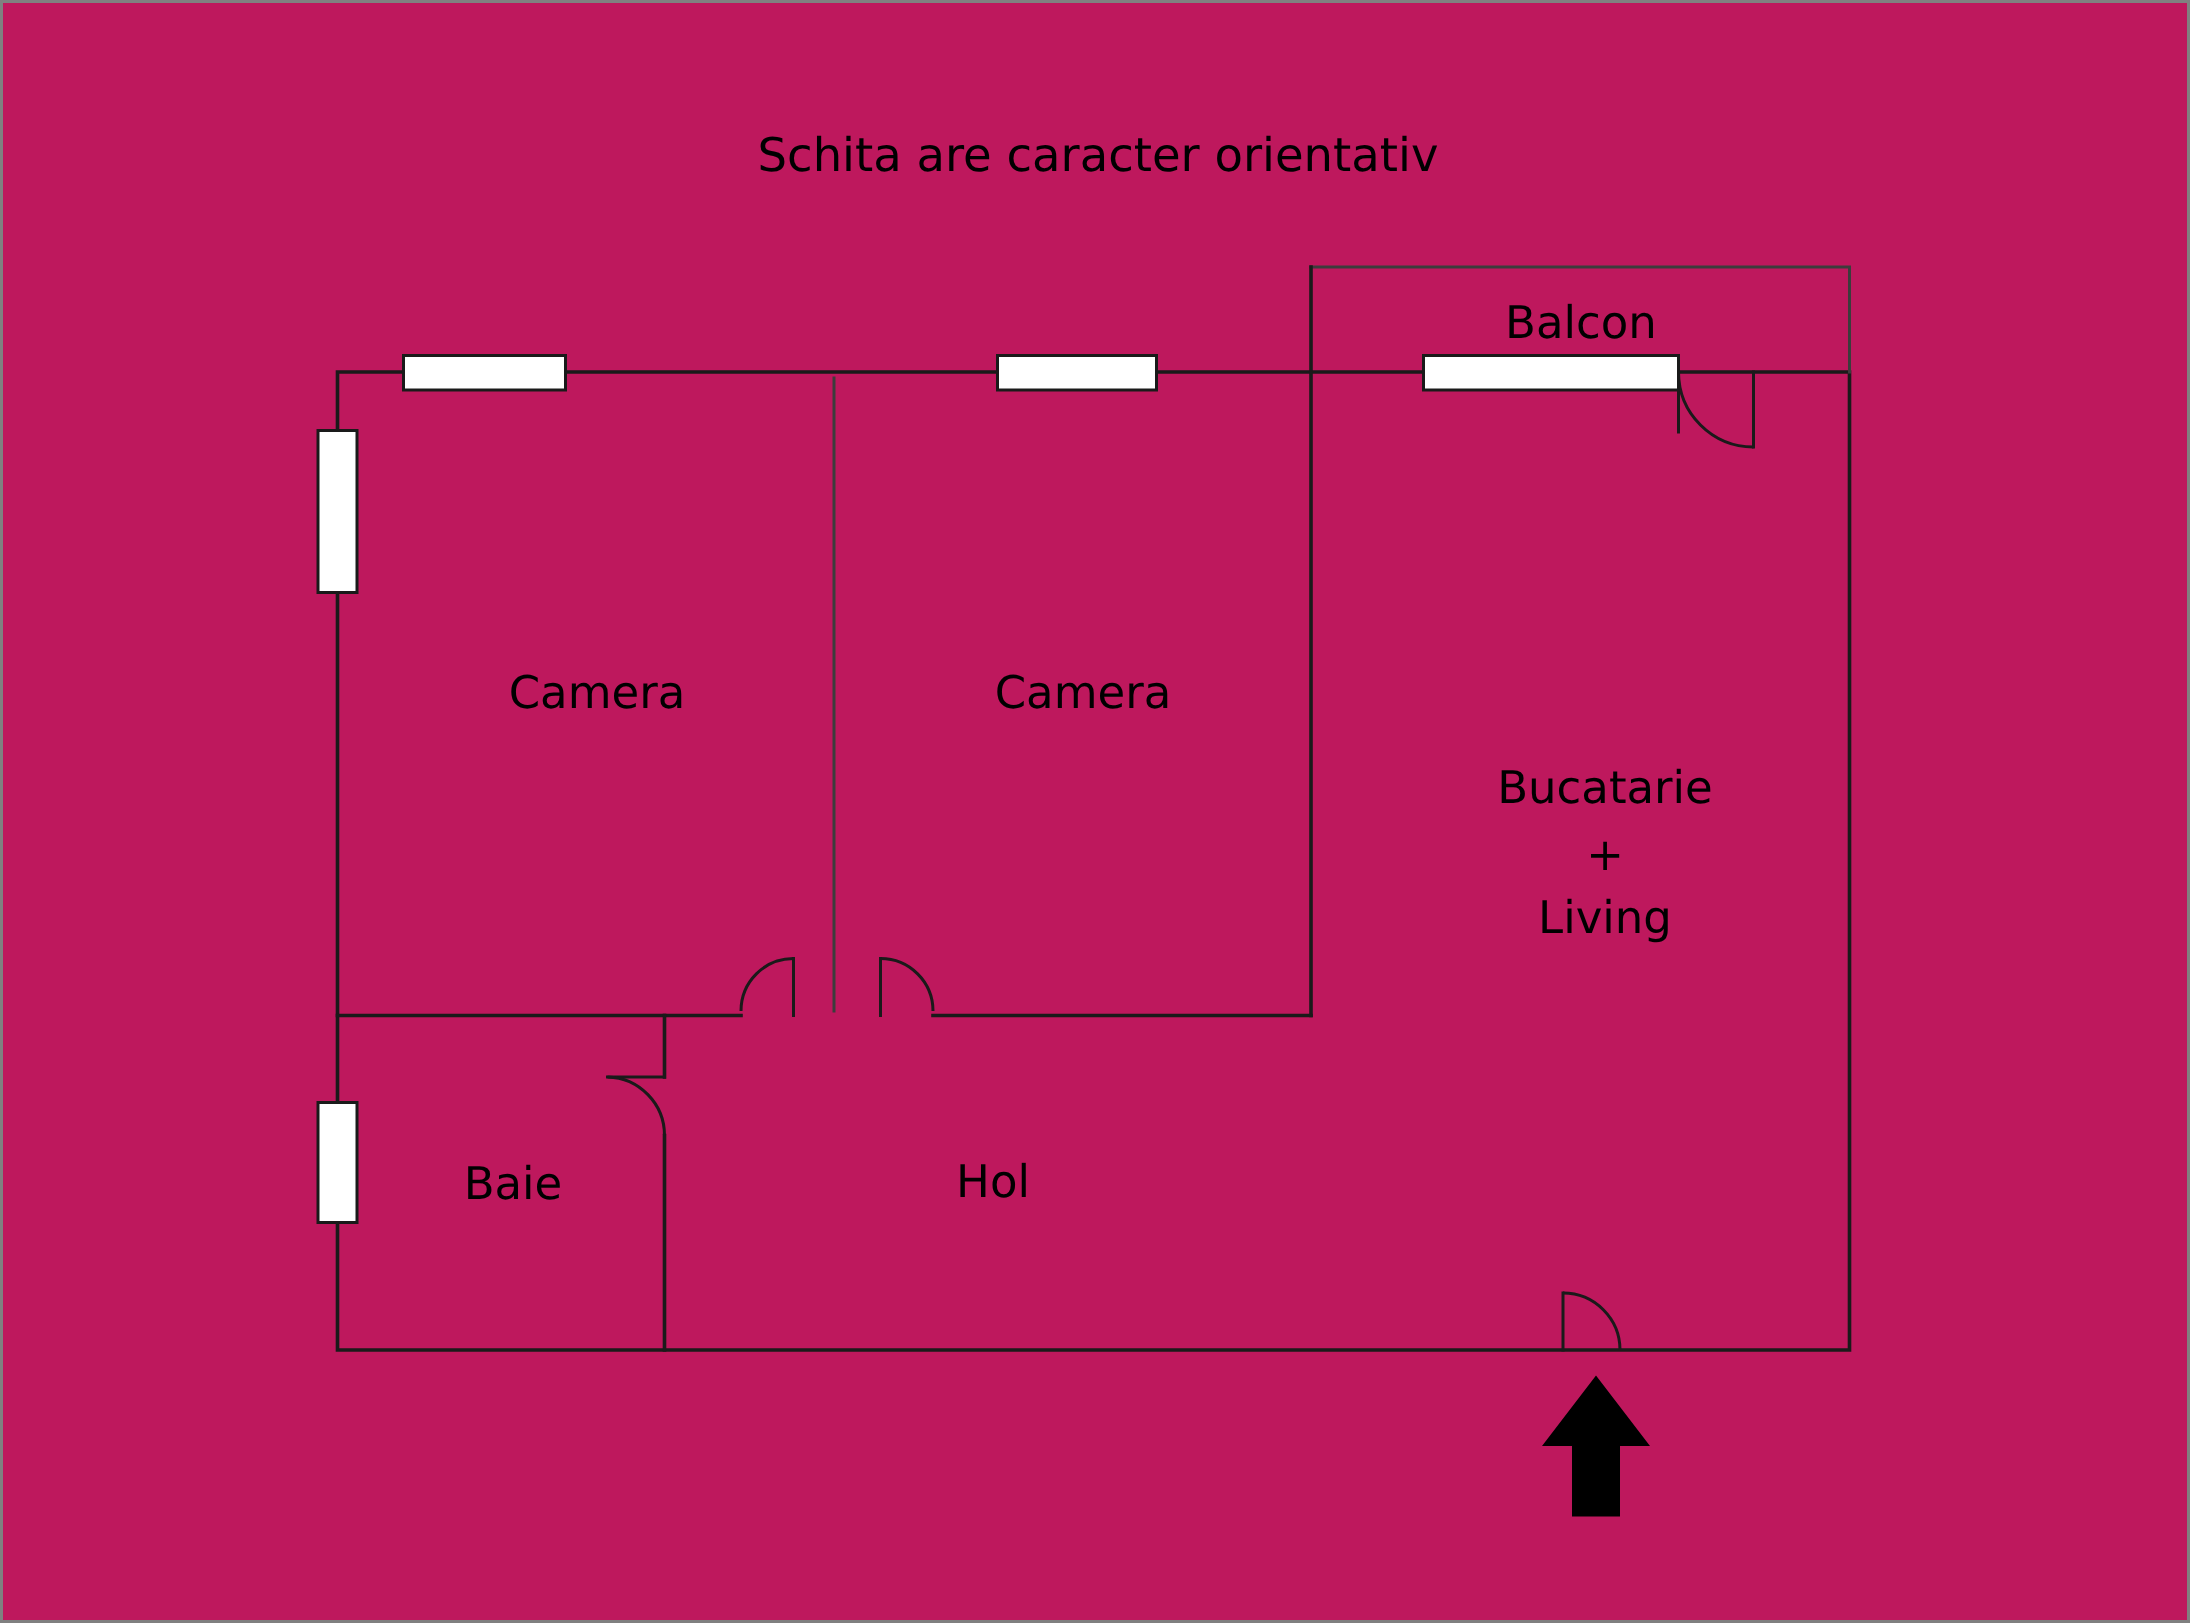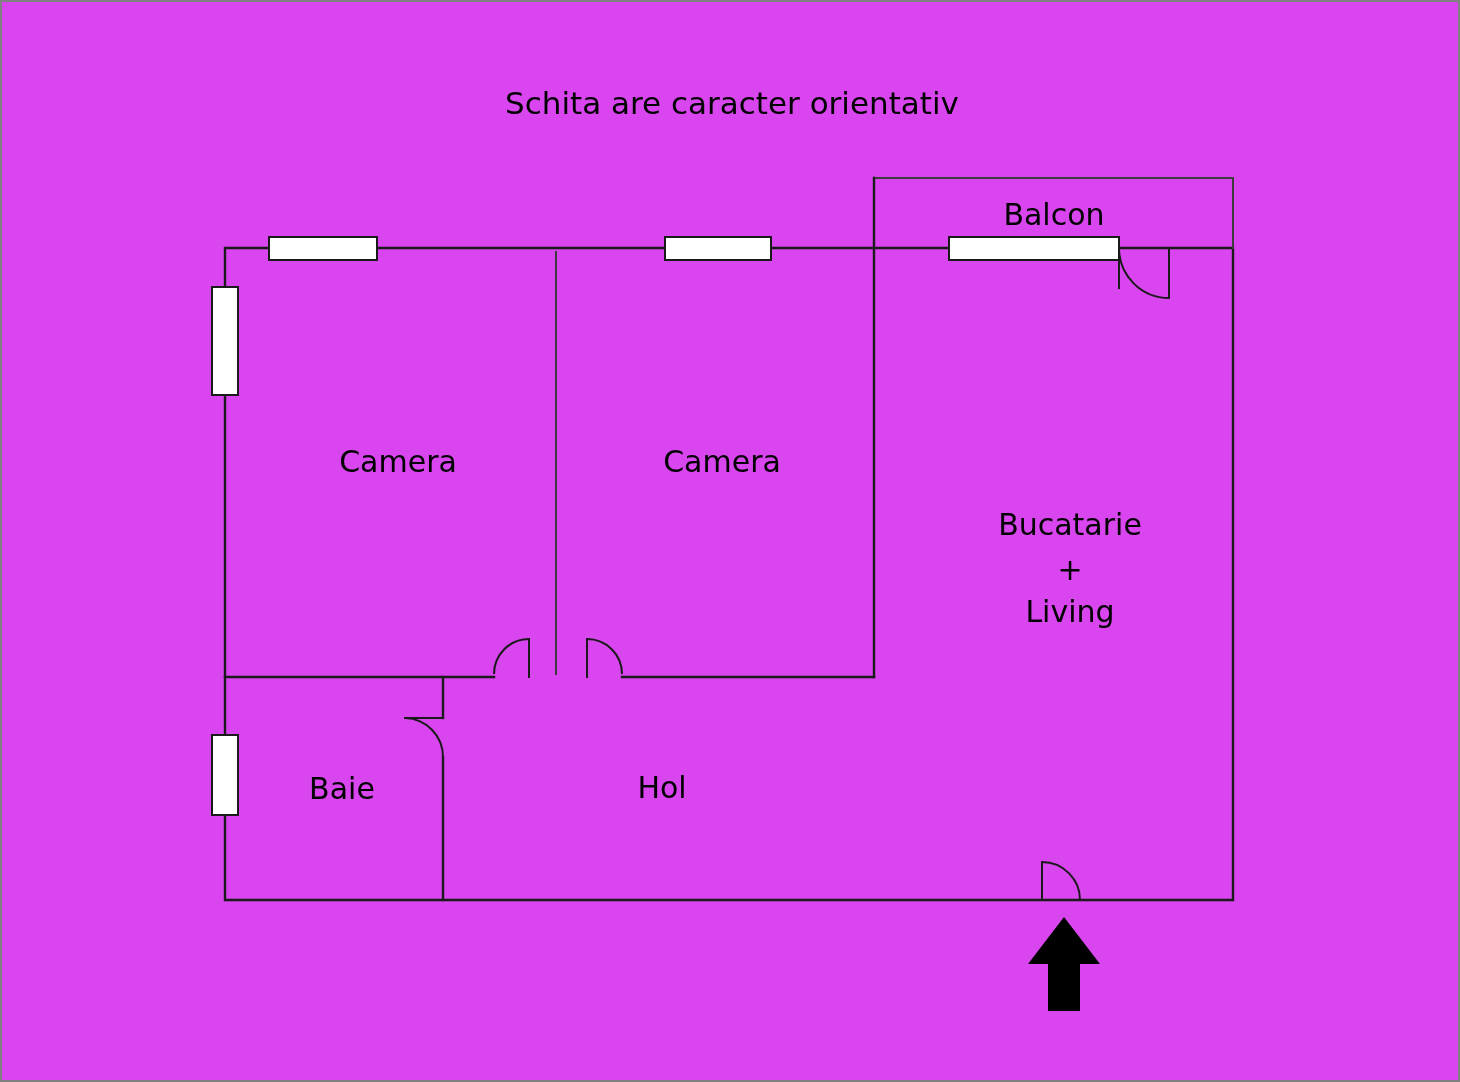--- a/index.html
+++ b/index.html
@@ -8,21 +8,21 @@
     padding: 0;
     background: #ffffff;
   }
   body {
     font-family: "DejaVu Sans", "Liberation Sans", sans-serif;
   }
   #page {
     position: relative;
     width: 1460px;
     height: 1082px;
-    background: #d946ef;
+    background: #be185d;
     box-sizing: border-box;
     border: 2px solid #808080;
     overflow: hidden;
   }
   #plan-svg {
     position: absolute;
     left: 0;
     top: 0;
     width: 1460px;
     height: 1082px;

